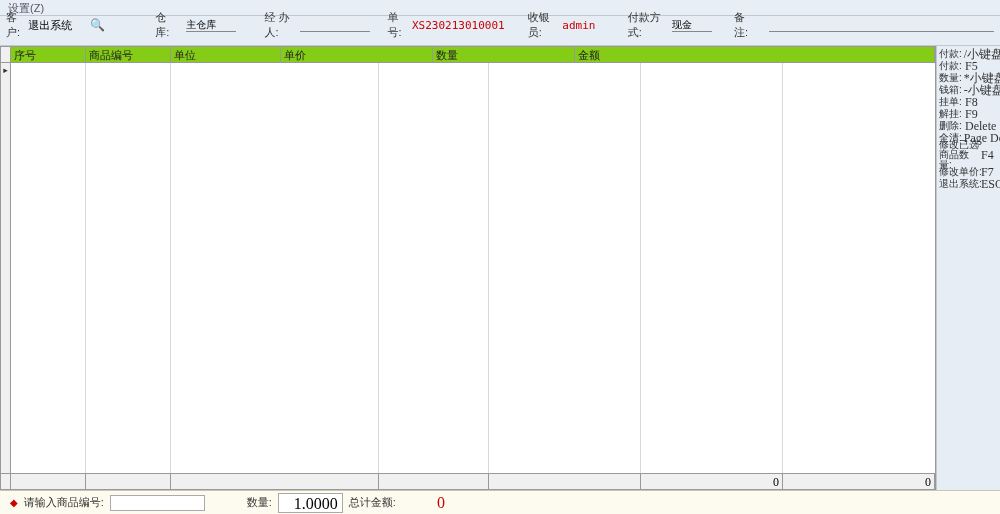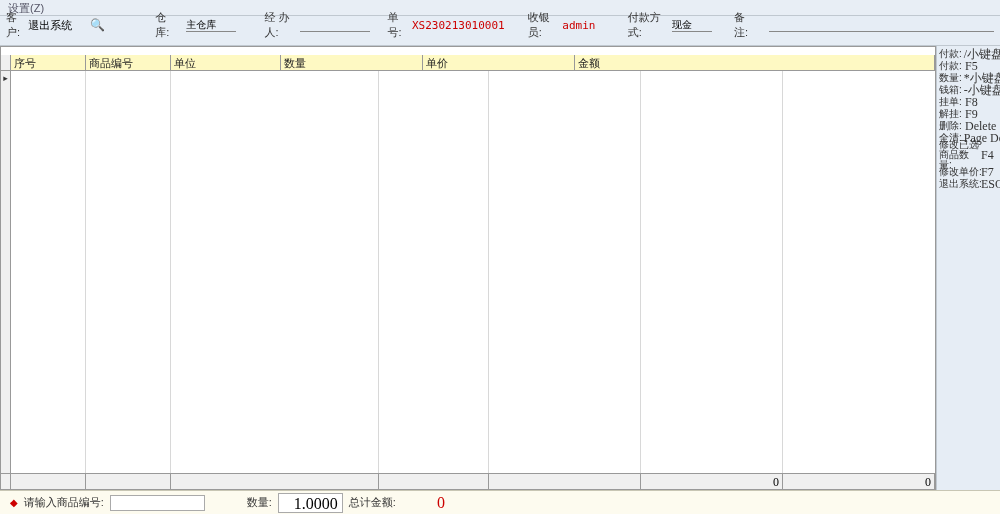--- a/index.html
+++ b/index.html
@@ -11,21 +11,21 @@
 .header-row { display: flex; align-items: center; gap: 2px; height: 14px; }
 .hlabel { color: #333; font-size: 11px; }
 .hvalue { color: #000; font-size: 11px; min-width: 60px; }
 .hvalue-red { color: #c00; font-size: 11px; font-family: monospace, "Courier New"; }
 .search-icon { color: #3a78c0; font-size: 12px; margin-right: 30px; }
 .gap { display: inline-block; }
 .underline-input { border: none; border-bottom: 1px solid #888; background: transparent; outline: none; height: 13px; font-size: 10px; color: #000; }
 
 .main-row { display: flex; height: 444px; }
 .grid-wrap { flex: 1; background: #fff; border: 1px solid #999; position: relative; display: flex; flex-direction: column; }
-.grid-header { display: flex; height: 16px; background: #fef9c3; border-bottom: 1px solid #999; margin-top: 8px; }
+.grid-header { display: flex; height: 16px; background: #84cc16; border-bottom: 1px solid #999; }
 .gh-cell { border-right: 1px solid #999; padding: 1px 3px; font-size: 11px; color: #222; overflow: hidden; white-space: nowrap; }
 .row-indicator { width: 10px; border-right: 1px solid #999; background: #f0f0f0; }
 .grid-body { flex: 1; display: flex; position: relative; background: #fff; }
 .row-indicator-col { width: 10px; background: #f0f0f0; border-right: 1px solid #999; }
 .arrow-mark { font-size: 9px; color: #333; padding-top: 2px; text-align: center; }
 .vlines { flex: 1; display: flex; }
 .vcol { border-right: 1px solid #d8d8d8; }
 .grid-footer { display: flex; height: 16px; background: #f0f0f0; border-top: 1px solid #999; }
 .gf-cell { border-right: 1px solid #999; padding: 1px 3px; font-size: 12px; text-align: right; overflow: hidden; font-family: "Times New Roman", serif; }
 
@@ -76,22 +76,22 @@
   </div>
 </div>
 
 <div class="main-row">
   <div class="grid-wrap">
     <div class="grid-header">
       <div class="row-indicator"></div>
       <div class="gh-cell" style="width:75px">序号</div>
       <div class="gh-cell" style="width:85px">商品编号</div>
       <div class="gh-cell" style="width:110px">单位</div>
+      <div class="gh-cell" style="width:152px">单价</div>
       <div class="gh-cell" style="width:142px">数量</div>
-      <div class="gh-cell" style="width:152px">单价</div>
       <div class="gh-cell" style="flex:1">金额</div>
     </div>
     <div class="grid-body">
       <div class="row-indicator-col">
         <div class="arrow-mark">▸</div>
       </div>
       <div class="vlines">
         <div class="vcol" style="width:75px"></div>
         <div class="vcol" style="width:85px"></div>
         <div class="vcol" style="width:208px"></div>

